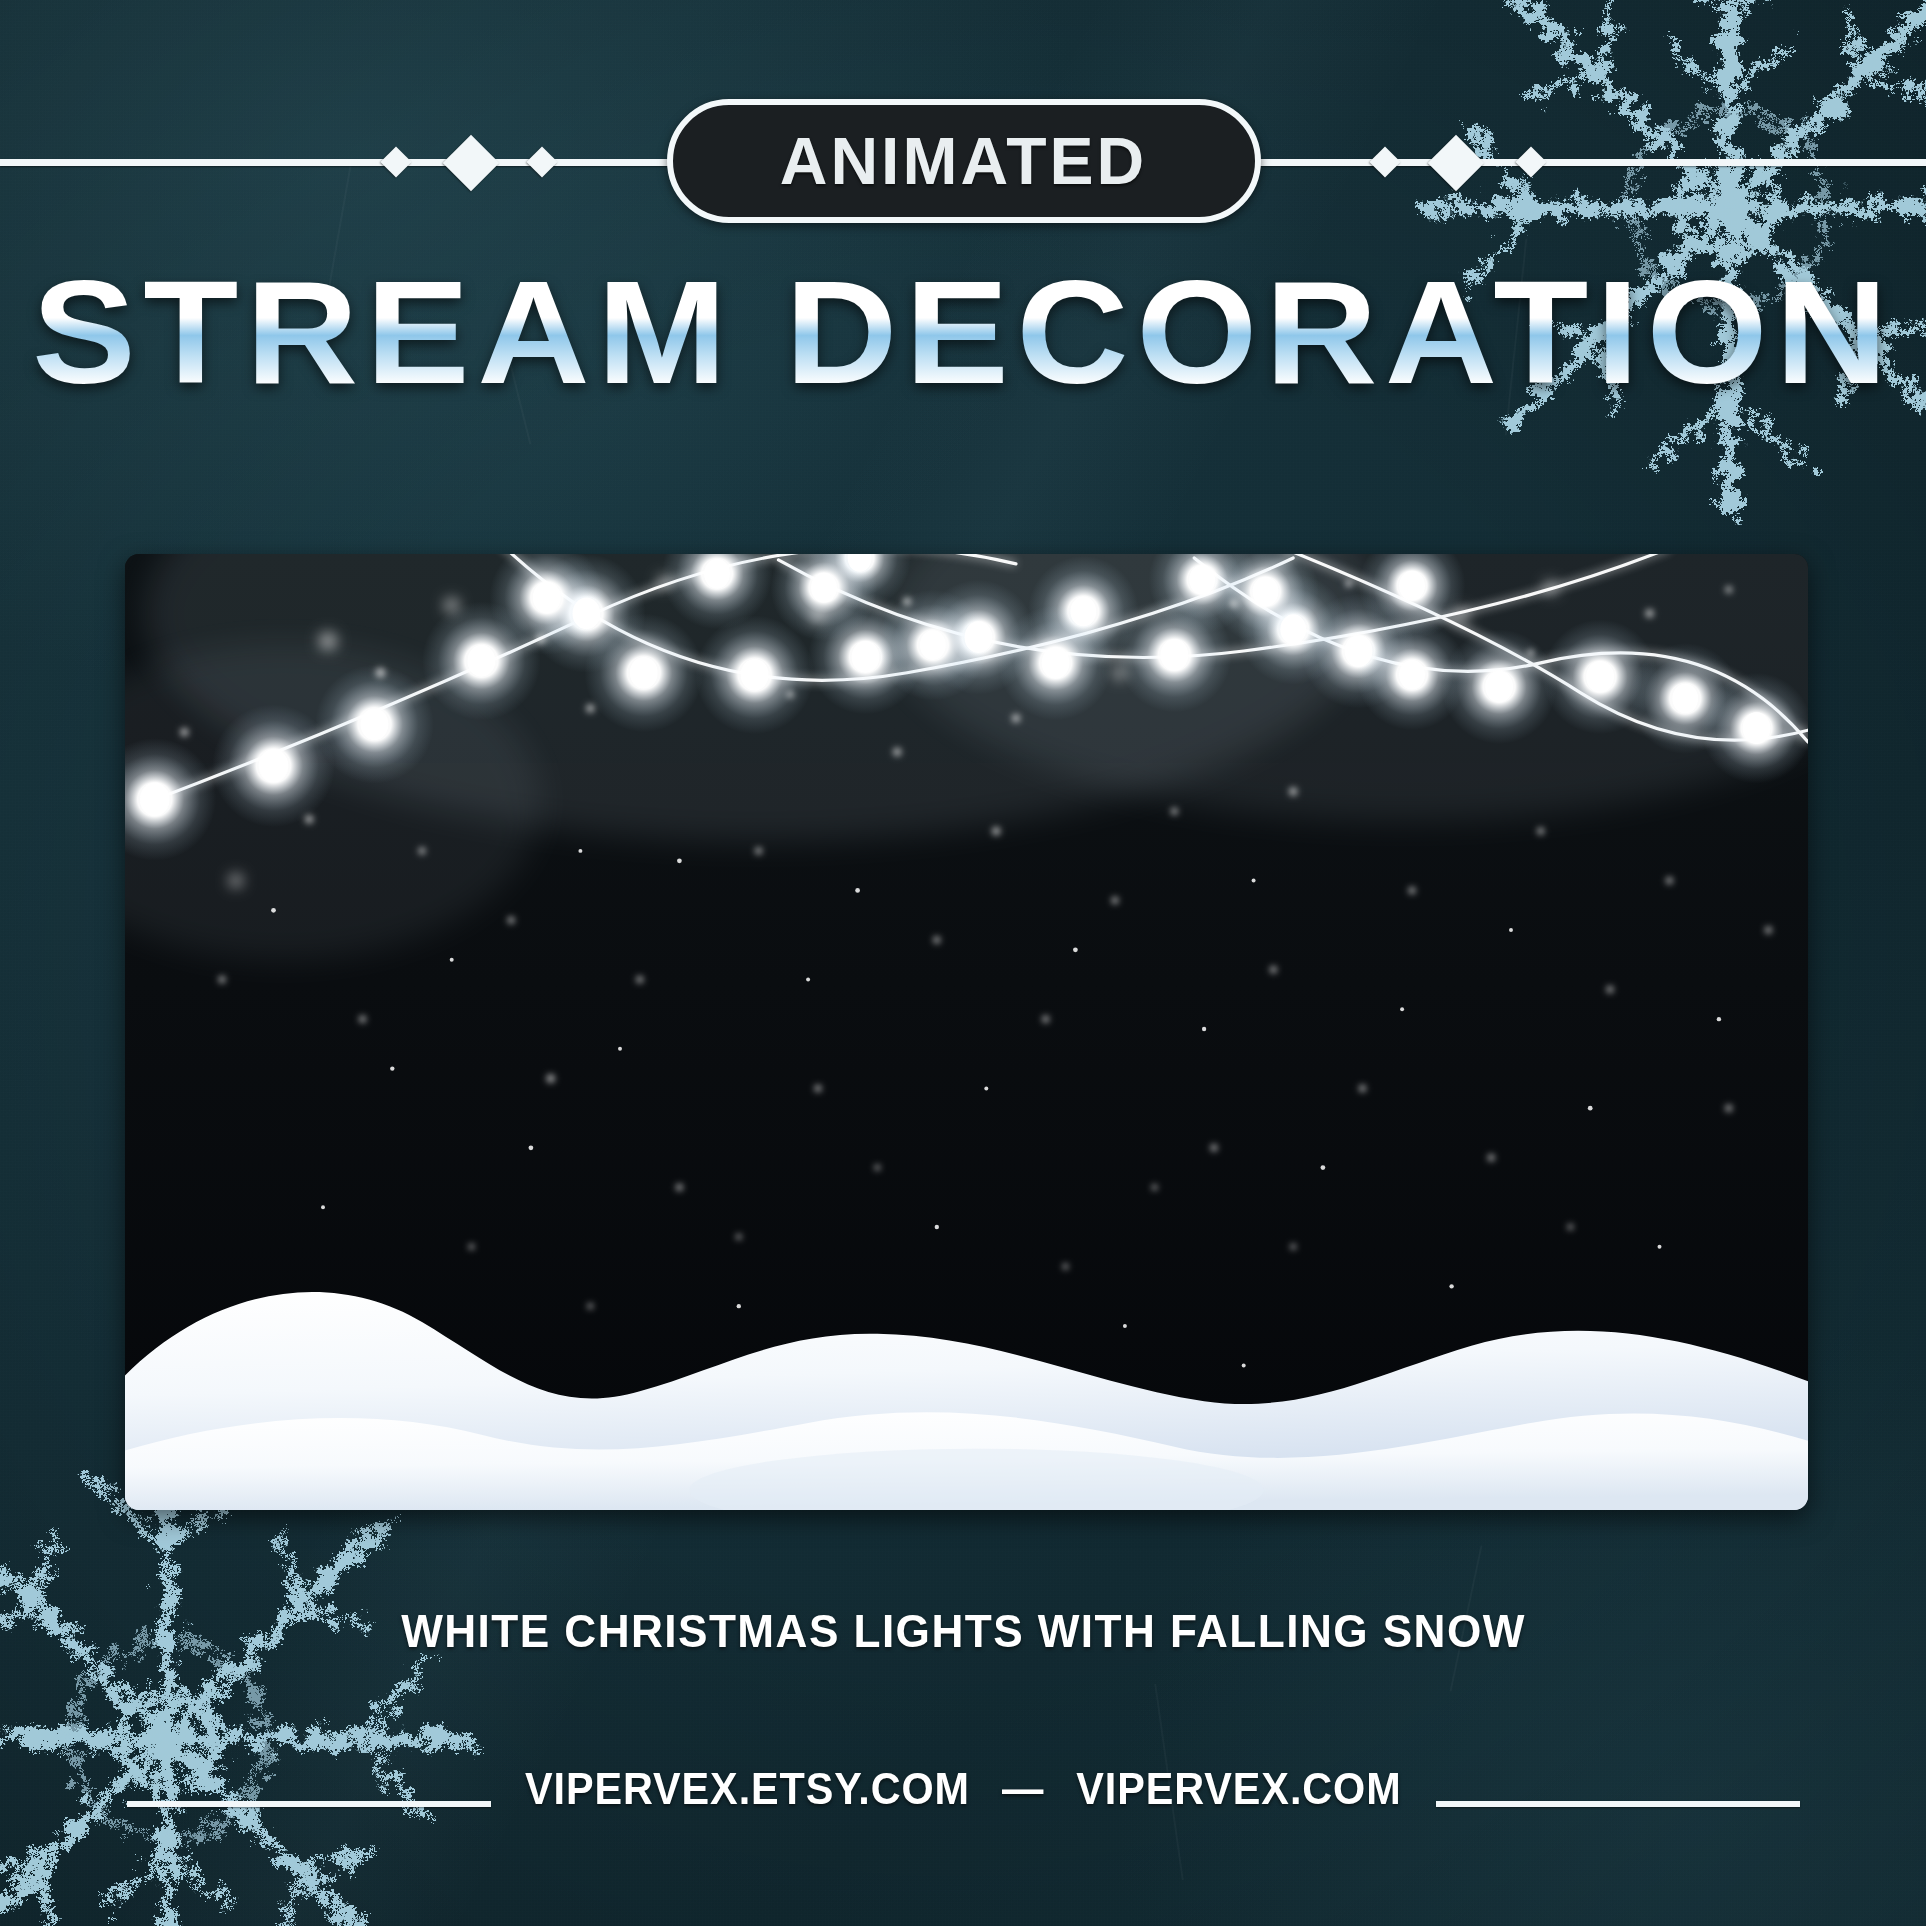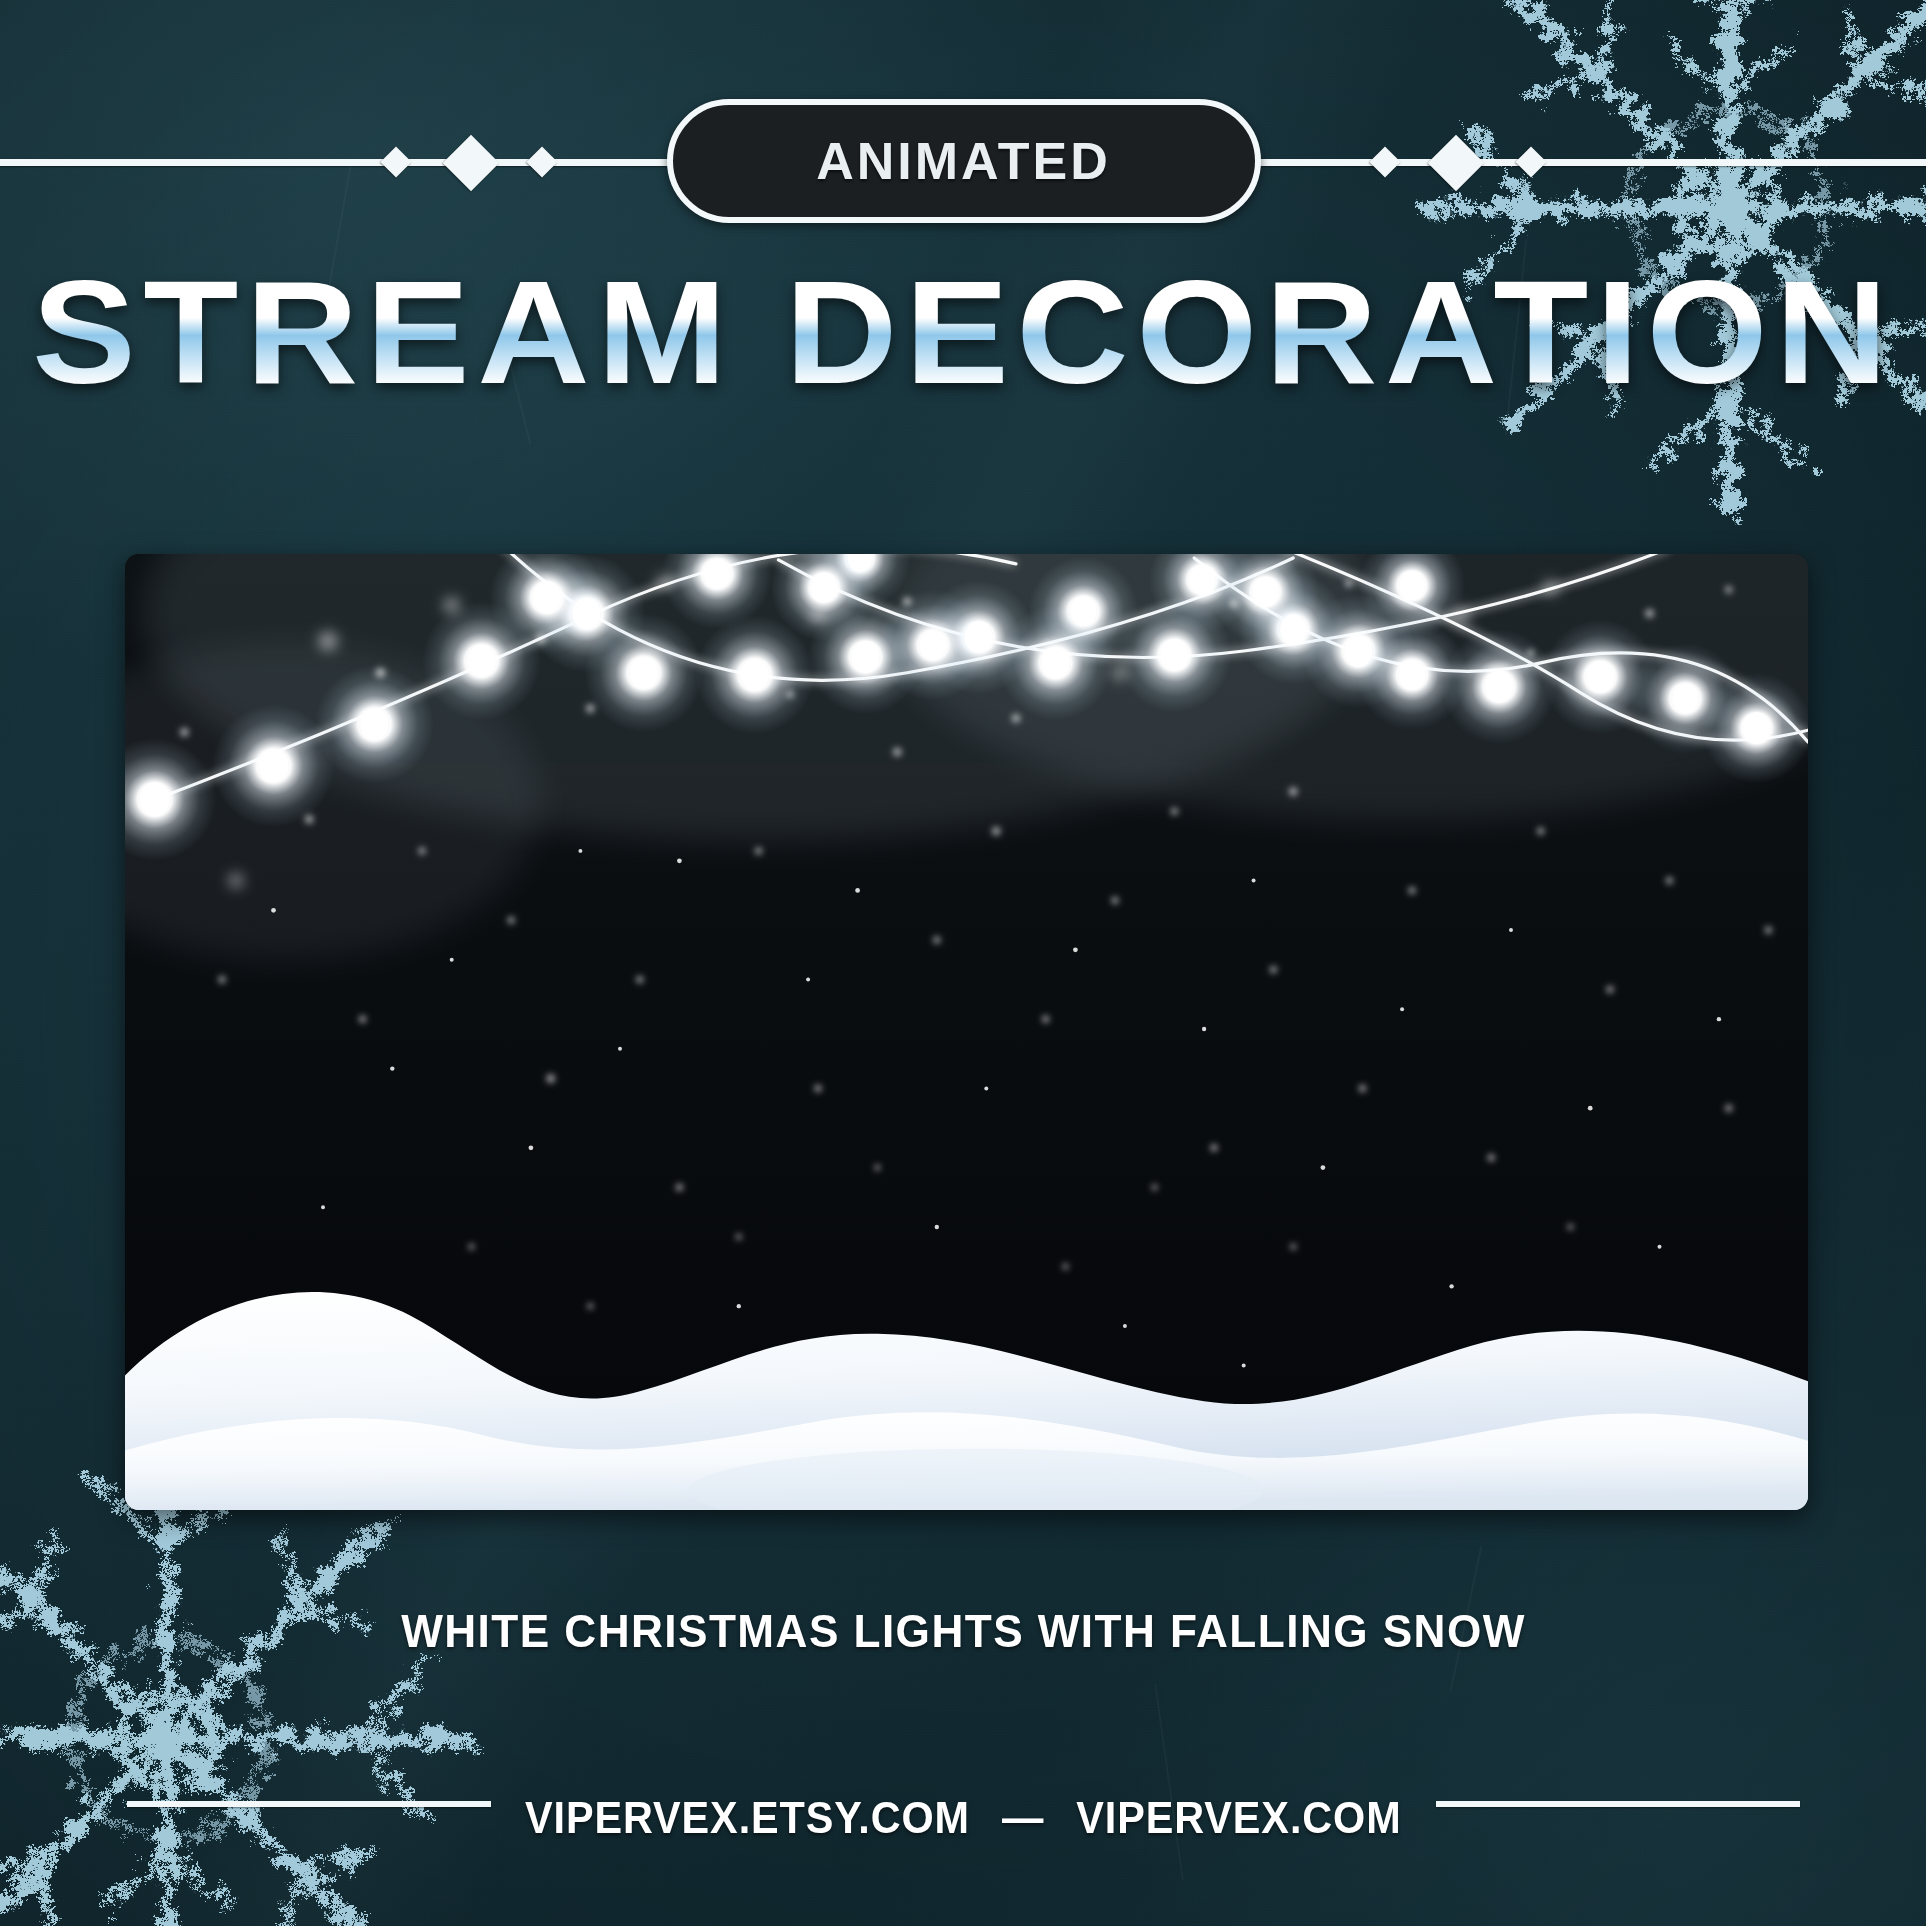--- a/index.html
+++ b/index.html
@@ -87,21 +87,21 @@
     top: 99px;
     width: 594px; height: 124px;
     background: #1b1f22;
     border: 6px solid #f3f8fa;
     border-radius: 69px;
     display: flex; align-items: center; justify-content: center;
     box-shadow: 0 3px 10px rgba(0,0,0,.5);
   }
   .badge-label {
     color: #e9eef0;
-    font-size: 52px;
+    font-size: 66px;
     font-weight: 700;
     letter-spacing: 3px;
     font-family: "Liberation Sans", sans-serif;
     text-shadow: 0 2px 3px rgba(0,0,0,.6);
   }
 
   
   .title {
     position: absolute;
     top: 259px; left: 0; right: 0;
@@ -149,21 +149,21 @@
     font-weight: 700;
     letter-spacing: 1.5px;
     text-shadow: 0 2px 4px rgba(0,0,0,.55);
     transform: scaleX(0.96);
   }
 
   
   .footer {
     position: absolute;
     top: 1764px; left: 0; right: 0; height: 79px;
-    display: flex; align-items: flex-end; justify-content: center;
+    display: flex; align-items: flex-start; justify-content: center;
     gap: 0;
   }
   .fline {
     height: 6px; background: #f2f7f9;
     box-shadow: 0 1px 2px rgba(0,0,0,.45);
   }
   .fline.left  { position: absolute; left: 127px;  width: 364px; top: 37px; }
   .fline.right { position: absolute; right: 127px; width: 364px; top: 37px; }
 
   .footer-text {

